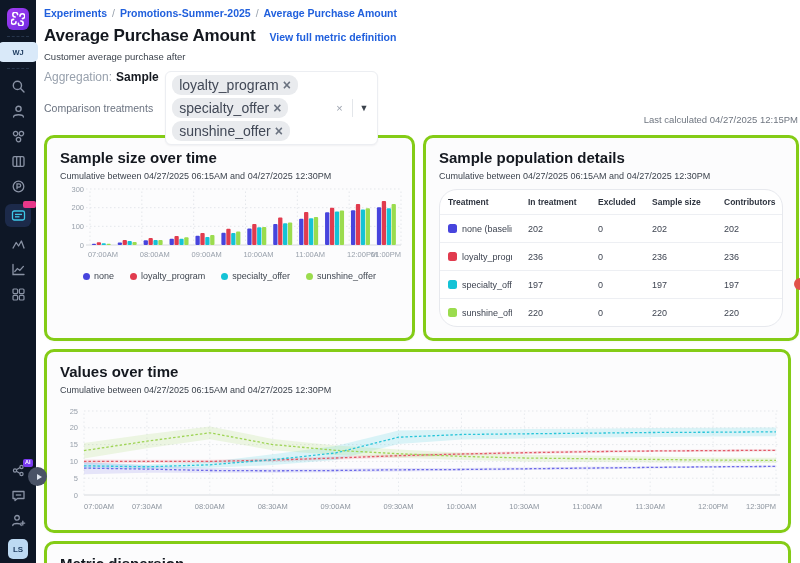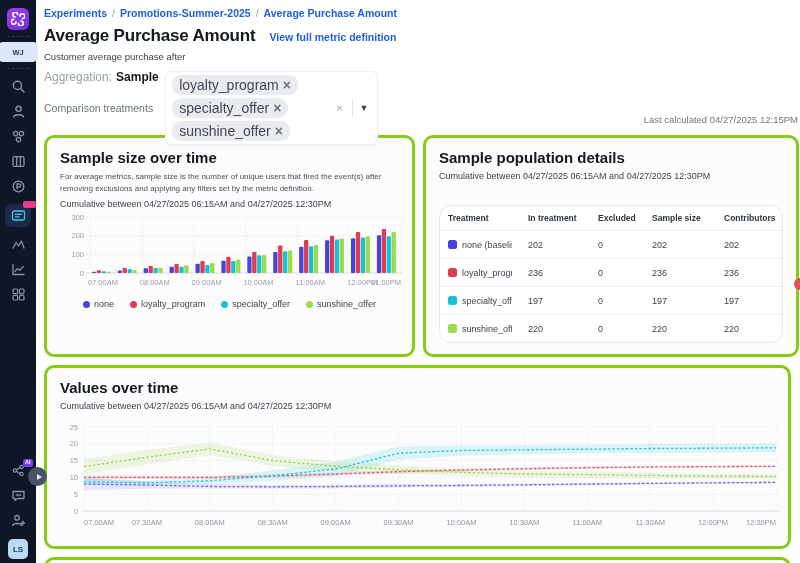--- a/index.html
+++ b/index.html
@@ -48,21 +48,21 @@
   .card-1 { width:371px; }
   .card-2 { flex:1; }
   .card-title { font-size:15px; font-weight:bold; color:#14181f; }
   .card-desc { font-size:8px; color:#4a5159; margin-top:5px; line-height:1.45; max-width:350px; }
   .card-cum { font-size:9px; color:#3c434d; margin-top:5px; }
   .legend { display:flex; justify-content:center; gap:16px; margin-top:2px; font-size:9px; color:#3f4650;align-items:flex-end; }
   .legend-item { display:flex; align-items:center; gap:4px; }
   .legend-dot { width:7px; height:7px; border-radius:50%; }
 
   
-  .tbl-wrap { margin-top:24px; border:1px solid #e7e9ee; border-radius:12px; overflow:hidden; background:#fff; }
+  .tbl-wrap { margin-top:8px; border:1px solid #e7e9ee; border-radius:18px; overflow:hidden; background:#fff; }
   table { width:100%; border-collapse:collapse; table-layout:fixed; }
   th { font-size:8.5px; font-weight:bold; color:#2f3540; text-align:left; padding:7px 8px; }
   td { font-size:9px; color:#3d4350; padding:8.5px 8px; border-top:1px solid #edeff3; }
   .tname { display:flex; align-items:center; overflow:hidden; }
   .swatch { width:9px; height:9px; border-radius:2.5px; margin-right:5px; flex-shrink:0; }
   .tname span { white-space:nowrap; overflow:hidden; }
 
   .row2 { margin-top:8px; }
   .card-values { width:747px; }
   .row3 { margin-top:8px; }
@@ -218,21 +218,20 @@
         <span class="clear-x">×</span>
         <div class="sel-div"></div>
         <span class="chev">▼</span>
       </div>
       <div class="last-calc">Last calculated 04/27/2025 12:15PM</div>
     </div>
 
     <div class="row1">
       <div class="card card-1">
         <div class="card-title">Sample size over time</div>
-        <div class="card-desc">For average metrics, sample size is the number of unique users that fired the event(s) after removing exclusions and applying any filters set by the metric definition.</div>
         <div class="card-cum">Cumulative between 04/27/2025 06:15AM and 04/27/2025 12:30PM</div>
         <svg id="bar-svg" width="345" height="84">
             <line x1="26" y1="64" x2="341" y2="64" stroke="#d7dade" stroke-width="1" stroke-dasharray=""></line>
             <text x="24" y="66.5" font-size="7.5" fill="#98a0ab" text-anchor="end">0</text>
             <line x1="26" y1="45.333333333333336" x2="341" y2="45.333333333333336" stroke="#e4e7eb" stroke-width="1" stroke-dasharray="1.5,2.5"></line>
             <text x="24" y="47.833333333333336" font-size="7.5" fill="#98a0ab" text-anchor="end">100</text>
             <line x1="26" y1="26.66666666666667" x2="341" y2="26.66666666666667" stroke="#e4e7eb" stroke-width="1" stroke-dasharray="1.5,2.5"></line>
             <text x="24" y="29.16666666666667" font-size="7.5" fill="#98a0ab" text-anchor="end">200</text>
             <line x1="26" y1="8" x2="341" y2="8" stroke="#e4e7eb" stroke-width="1" stroke-dasharray="1.5,2.5"></line>
             <text x="24" y="10.5" font-size="7.5" fill="#98a0ab" text-anchor="end">300</text>

